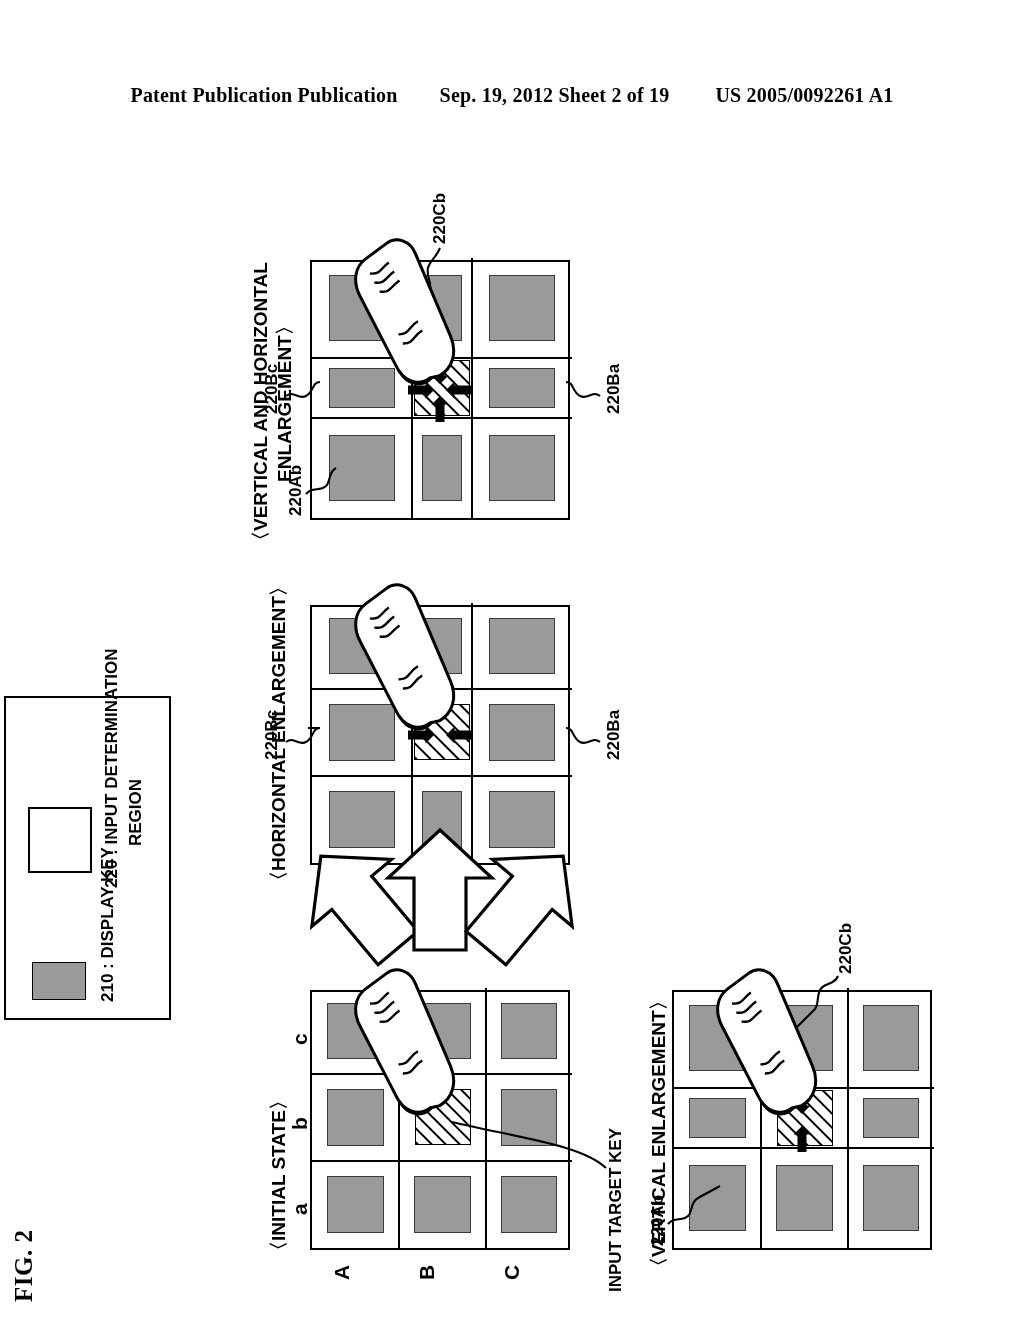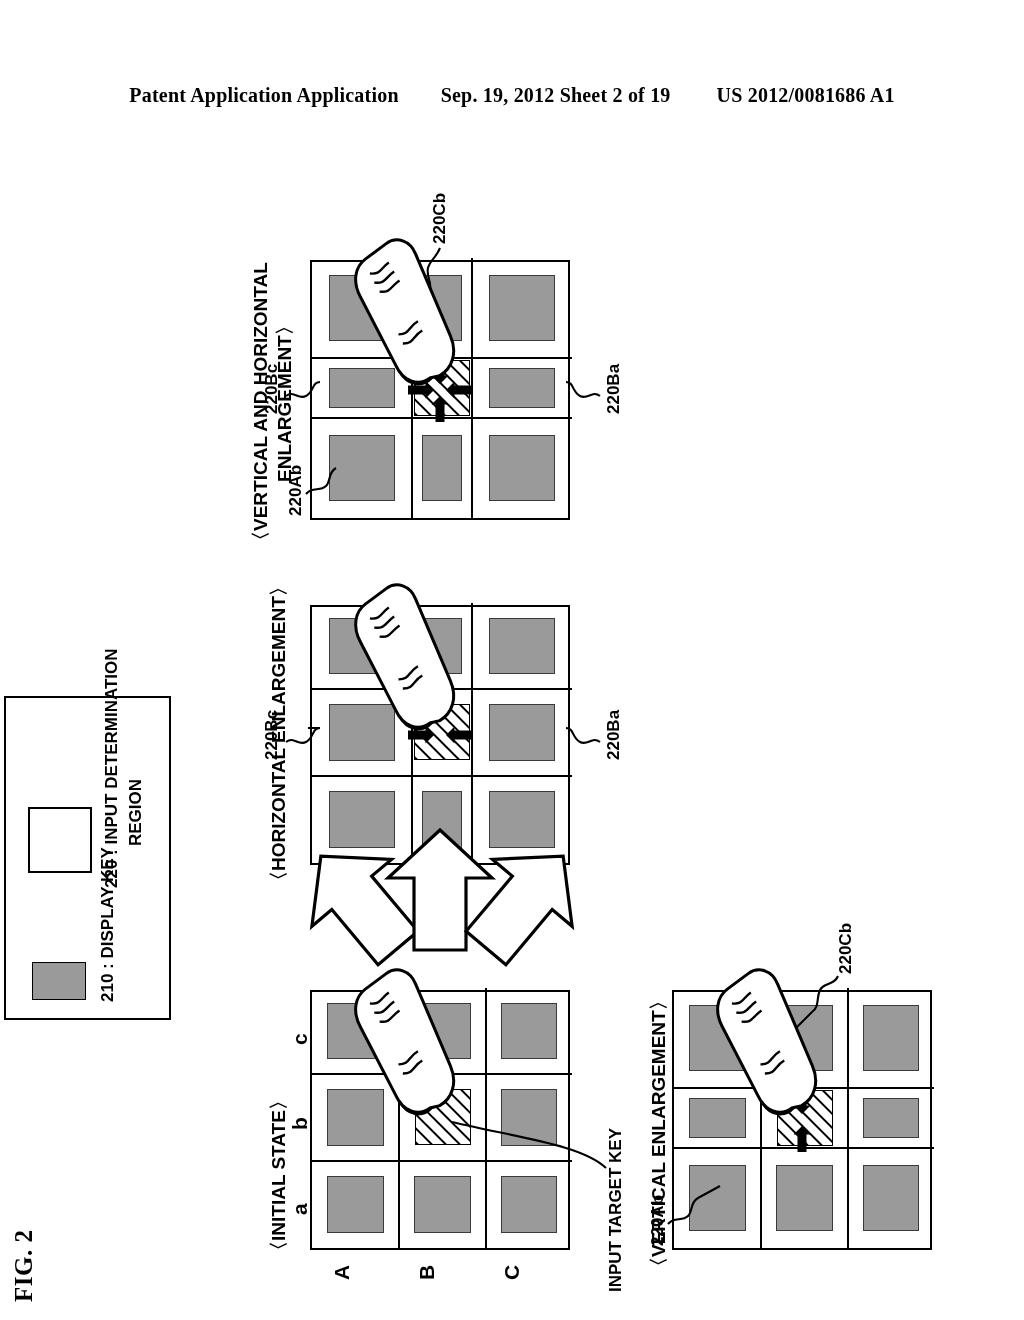--- a/index.html
+++ b/index.html
@@ -50,23 +50,23 @@
   .refl{position:absolute;font-size:17px;font-weight:bold;white-space:nowrap;}
 
   svg.ov{position:absolute;left:0;top:0;width:1060px;height:740px;overflow:visible;
          pointer-events:none;}
 </style>
 </head>
 <body>
 
 <div id="hdr">
   <div class="hrow">
-    <span class="h1">Patent Application Application</span>
+    <span class="h1">Patent Publication Publication</span>
     <span class="h2">Sep. 19, 2012  Sheet 2 of 19</span>
-    <span class="h3">US 2012/0081686 A1</span>
+    <span class="h3">US 2005/0092261 A1</span>
   </div>
 </div>
 
 <div id="figwrap">
 <div id="figspace">
 
   <div id="figtitle" class="lbl" style="left:18px;top:10px;">FIG. 2</div>
 
   <div id="legend" style="left:300px;top:4px;width:320px;height:163px;">
     <div class="sw key" style="left:18px;top:26px;width:36px;height:52px;"></div>

